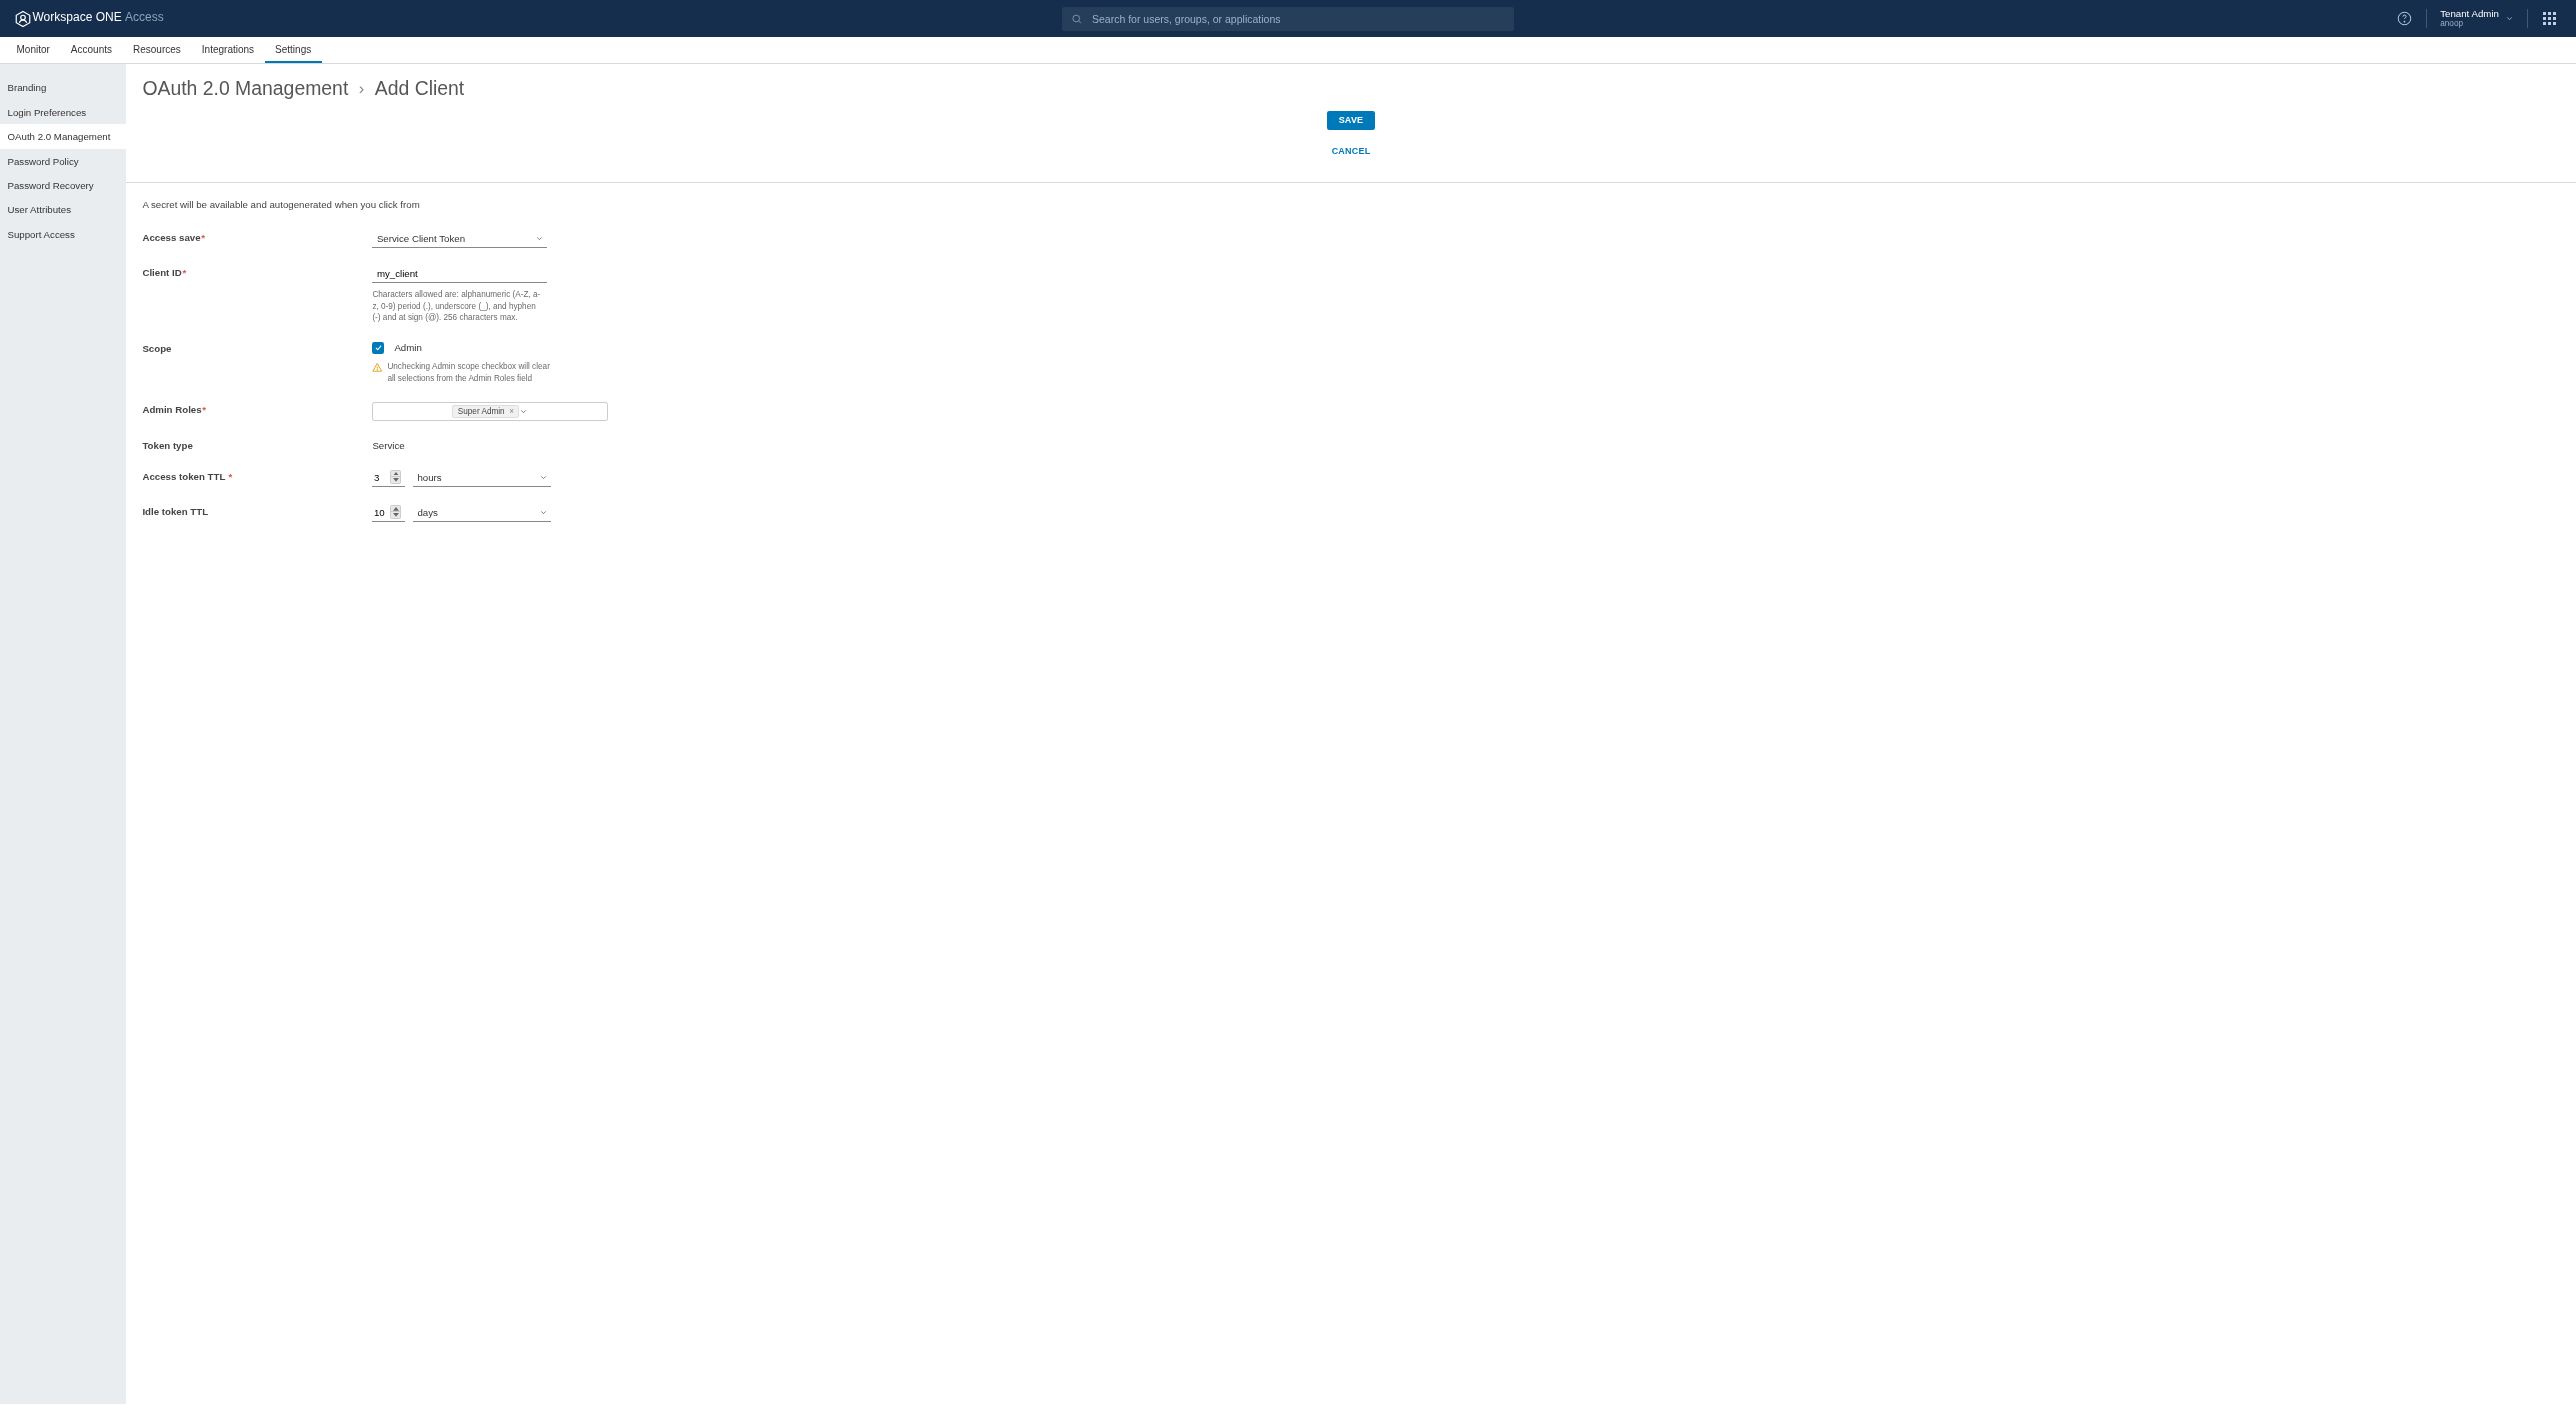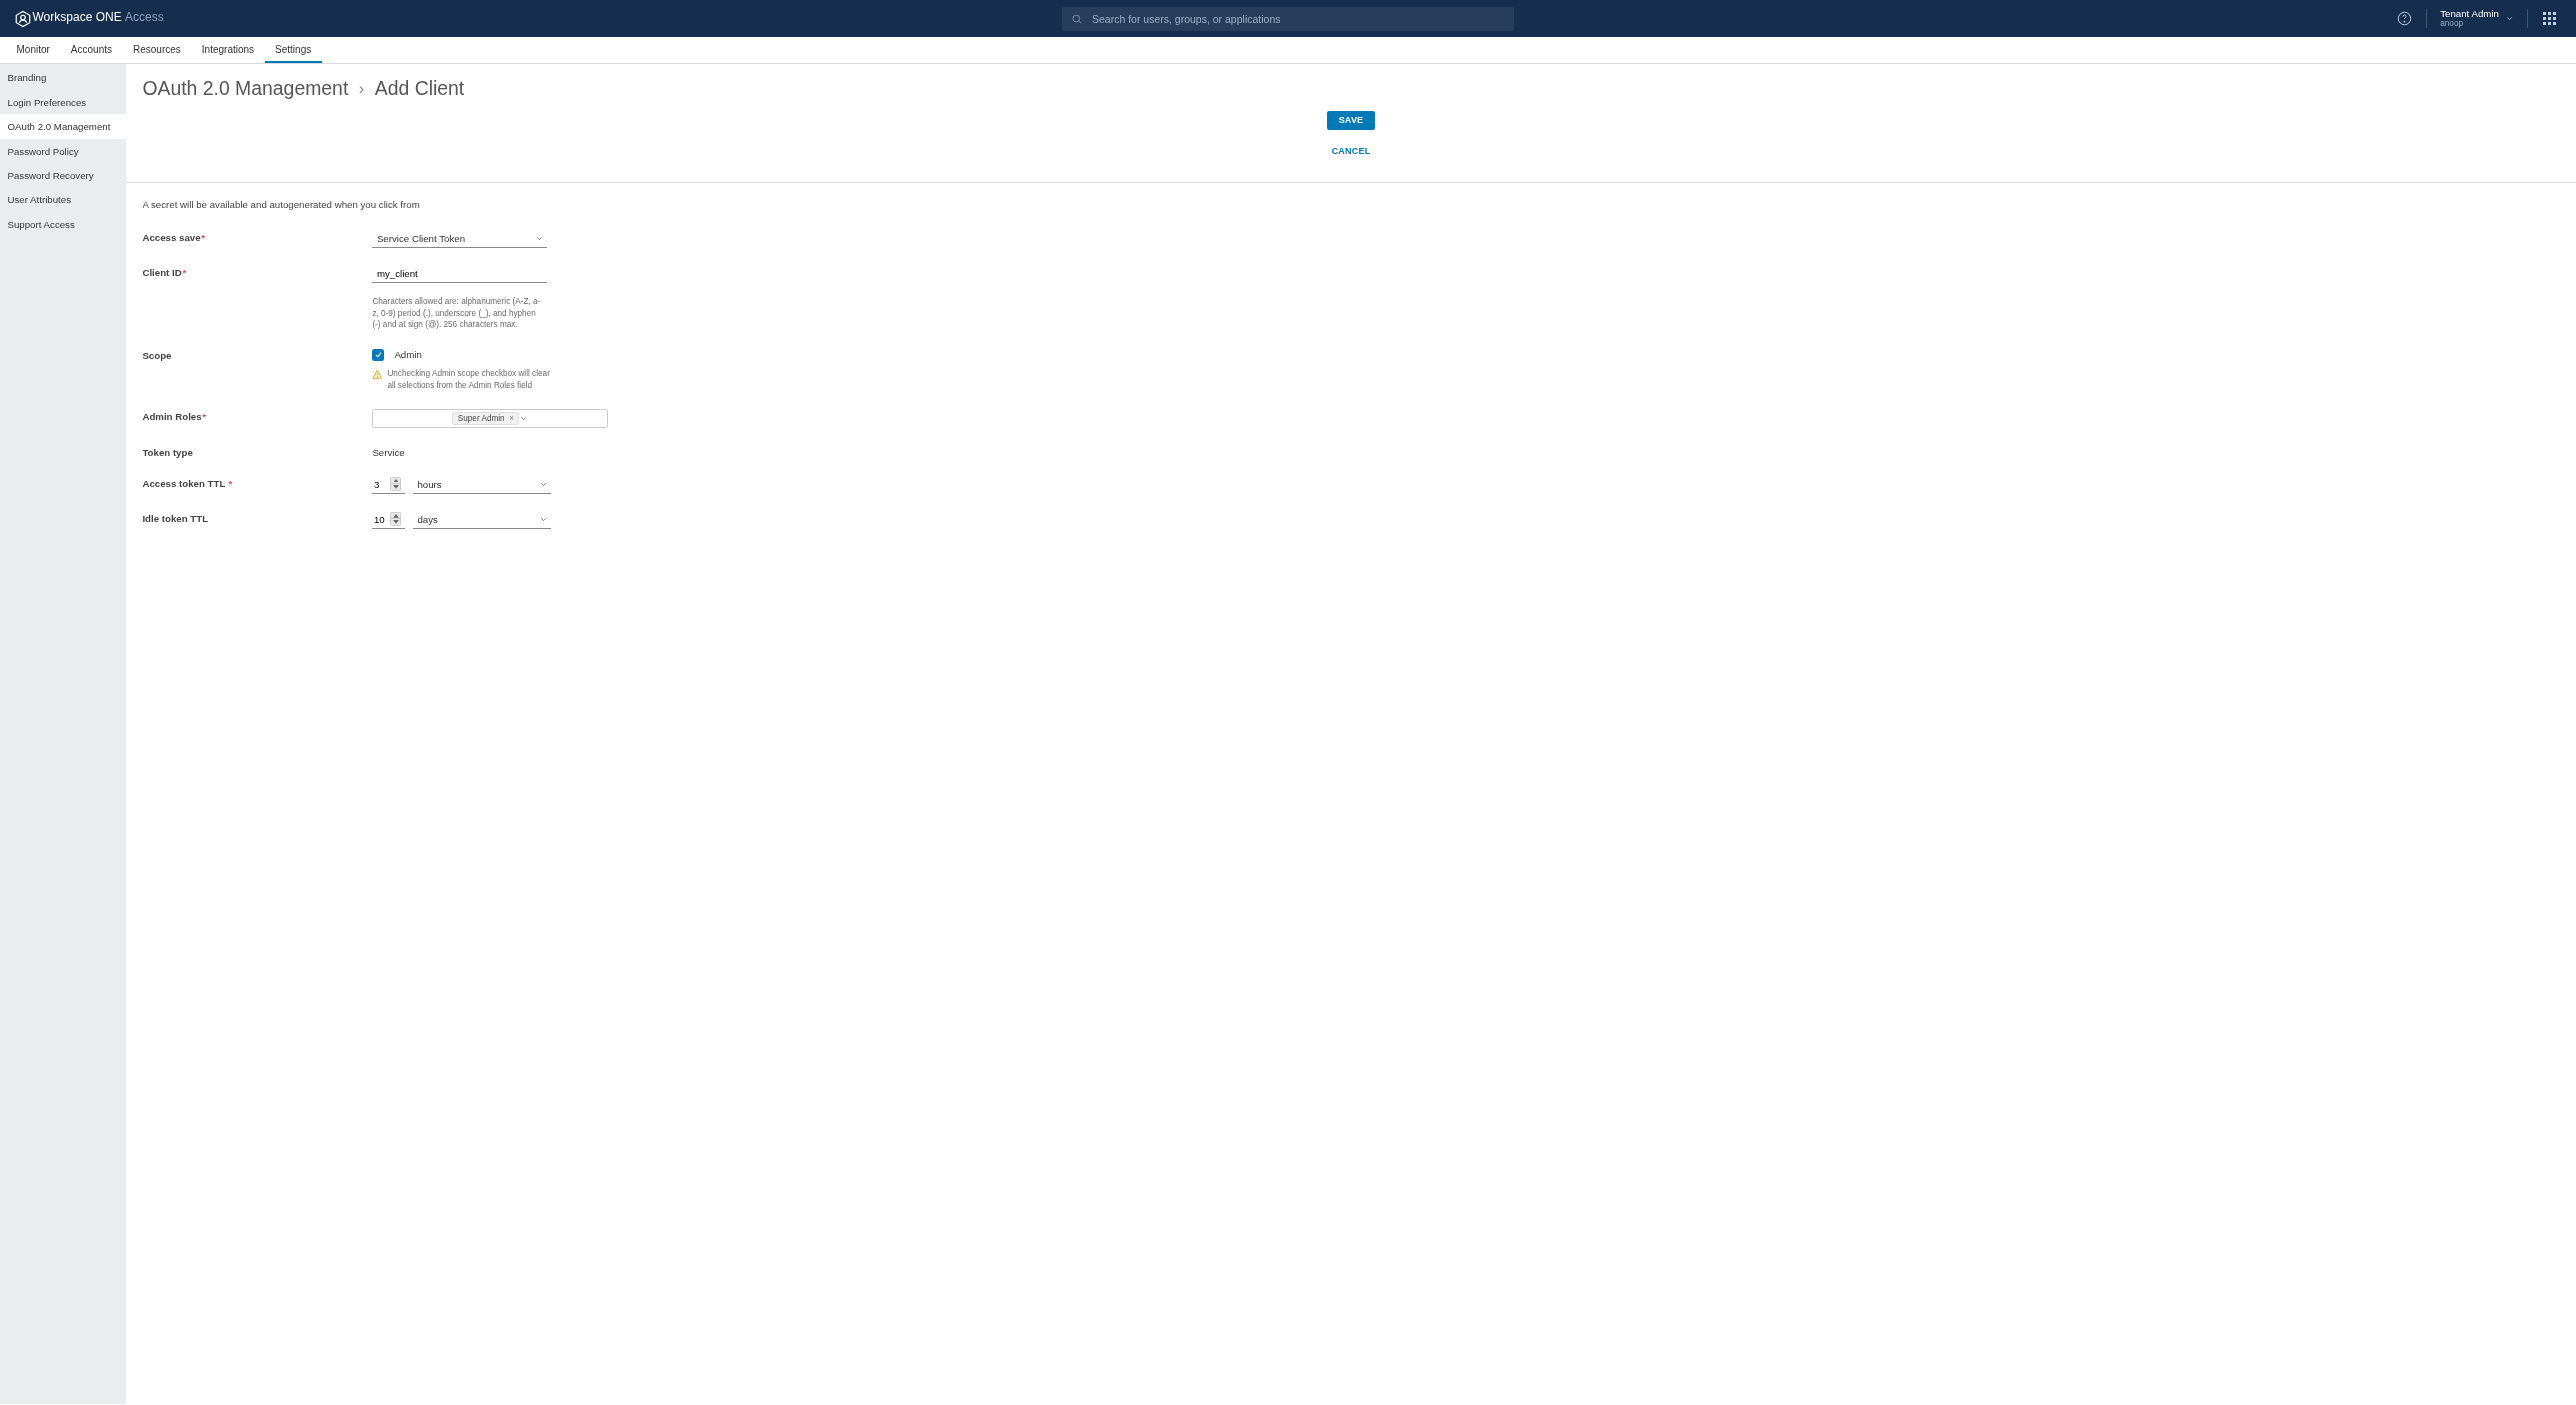--- a/index.html
+++ b/index.html
@@ -37,21 +37,21 @@
   .apps-grid{display:grid;grid-template-columns:repeat(3,3px);grid-template-rows:repeat(3,3px);gap:2.2px;}
   .apps-grid span{background:#bfd0e4;width:3px;height:3px;}
 
   
   .tabnav{border-bottom:0.7px solid var(--border);background:#fff;display:flex;padding:0 6px;}
   .tabnav .tab{padding:6.7px 10.5px 6px;cursor:pointer;color:#333;font-size:10px;border-bottom:2.2px solid transparent;}
   .tabnav .tab.active{border-bottom-color:var(--accent);font-weight:500;}
 
   
   .layout{display:flex;min-height:calc(100vh - 37px - 28px);}
-  .sidebar{width:126px;background:var(--side-bg);padding:2px 0;flex-shrink:0;}
+  .sidebar{width:126px;background:var(--side-bg);padding:12px 0;flex-shrink:0;}
   .sidebar .side-item{padding:6.7px 7.5px;font-size:9.7px;color:#333;cursor:pointer;}
   .sidebar .side-item.active{background:#fff;}
   .main{flex:1;background:#fff;padding:0 0 0 0;}
 
   
   .page-hdr{padding:13.5px 16.4px 10.5px;}
   .breadcrumb{display:flex;align-items:center;gap:10.5px;font-size:19.4px;color:#555;}
   .breadcrumb .bc-main{color:#565656;font-weight:400;}
   .breadcrumb .bc-sep{color:#888;font-size:16.4px;}
   .breadcrumb .bc-sub{color:#565656;font-weight:400;}
@@ -69,21 +69,21 @@
   .form-label .req{color:#d9534f;margin-left:0.7px;}
   .form-ctrl{width:269px;}
   .wide{width:236px;}
 
   .sel{position:relative;border-bottom:0.7px solid #888;padding:2.2px 15px 3px 4.5px;font-size:9.7px;color:#333;cursor:pointer;display:flex;align-items:center;justify-content:space-between;width:175px;}
   .sel.full{width:175px;}
   .sel svg{position:absolute;right:3px;}
   .sel-ttl{width:138px;}
 
   .txt{border:none;border-bottom:0.7px solid #888;padding:2.2px 4.5px 3px;font-size:9.7px;width:175px;outline:none;background:transparent;}
-  .helper{font-size:8.2px;color:#6b6b6b;margin-top:13px;line-height:1.4;max-width:172px;}
+  .helper{font-size:8.2px;color:#6b6b6b;margin-top:6px;line-height:1.4;max-width:172px;}
 
   .chk-wrap{display:flex;align-items:center;gap:10px;}
   .chk{width:12px;height:12px;border-radius:2.2px;background:var(--accent);display:flex;align-items:center;justify-content:center;}
   .chk svg{stroke:#fff;}
   .warn-line{display:flex;align-items:flex-start;gap:4.5px;font-size:8.2px;color:#6b6b6b;margin-top:7.5px;max-width:179px;line-height:1.4;}
   .warn-line svg{flex-shrink:0;margin-top:0.7px;}
 
   .multi{border:0.7px solid #ccc;border-radius:2.2px;padding:2.2px 4.5px;width:236px;display:flex;align-items:center;justify-content:center;cursor:pointer;position:relative;min-height:18px;}
   .chip{background:#f1f1f1;border:0.7px solid #ddd;border-radius:2.2px;padding:0.7px 4.5px;font-size:8.2px;display:inline-flex;align-items:center;gap:4.5px;color:#444;}
   .chip .x{color:#888;cursor:pointer;}

